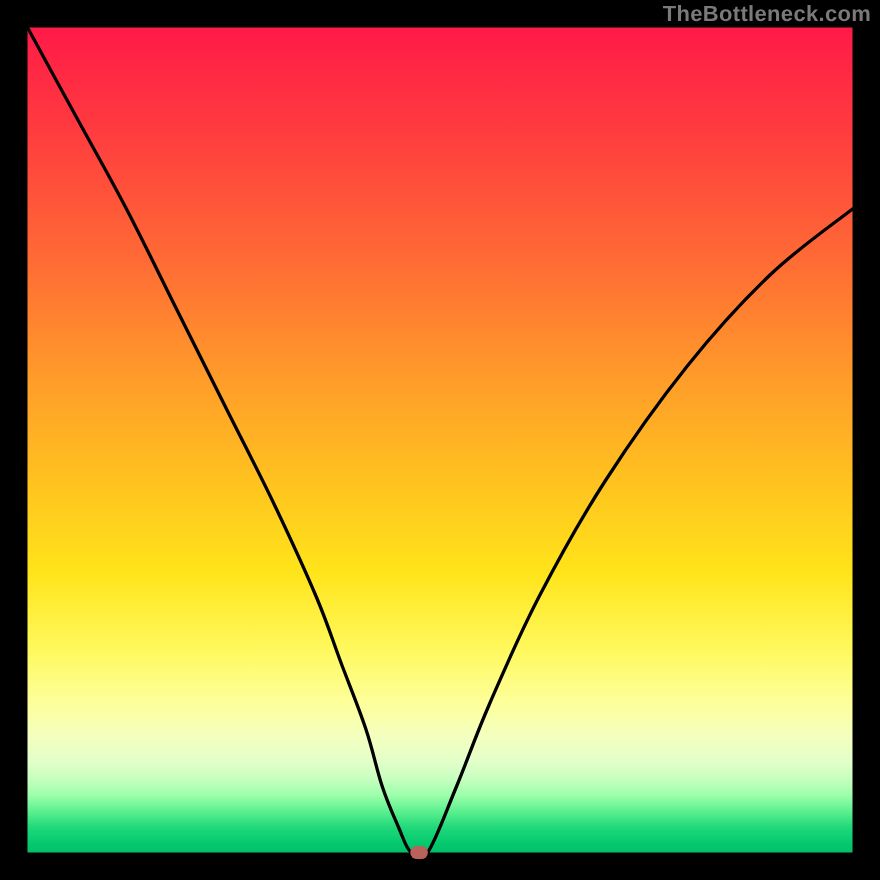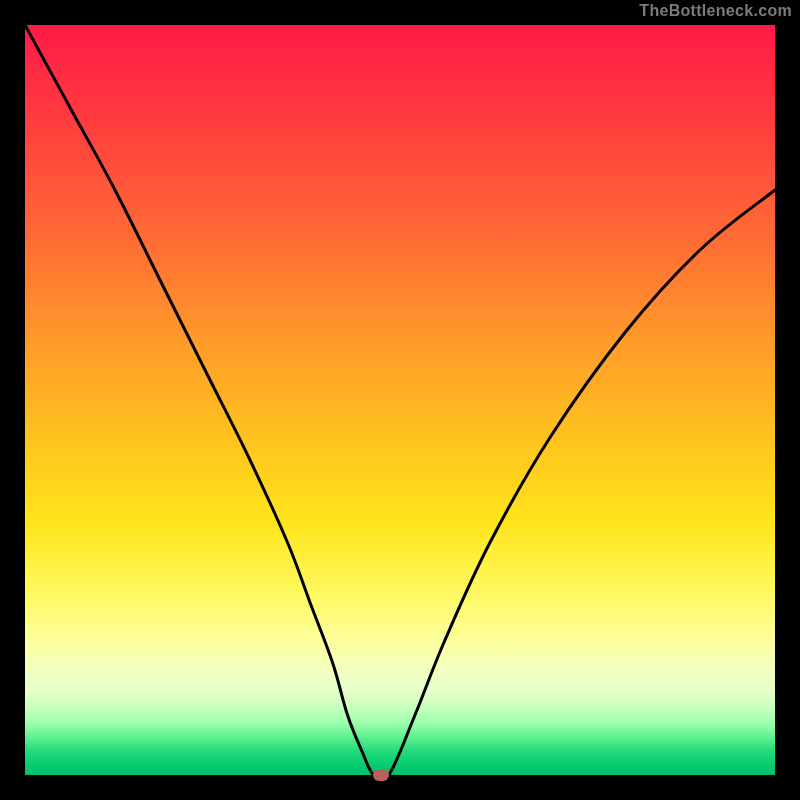--- a/index.html
+++ b/index.html
@@ -51,21 +51,21 @@
     top: 0;
     width: 750px;
     height: 750px;
     overflow: visible;
   }
   .watermark {
     position: absolute;
     top: 2px;
     right: 8px;
     color: #7a7a7a;
-    font-size: 16px;
+    font-size: 20px;
     font-weight: 600;
     letter-spacing: 0.3px;
     user-select: none;
   }
   .marker {
     position: absolute;
     width: 16px;
     height: 12px;
     background: #b9615b;
     border-radius: 6px;

